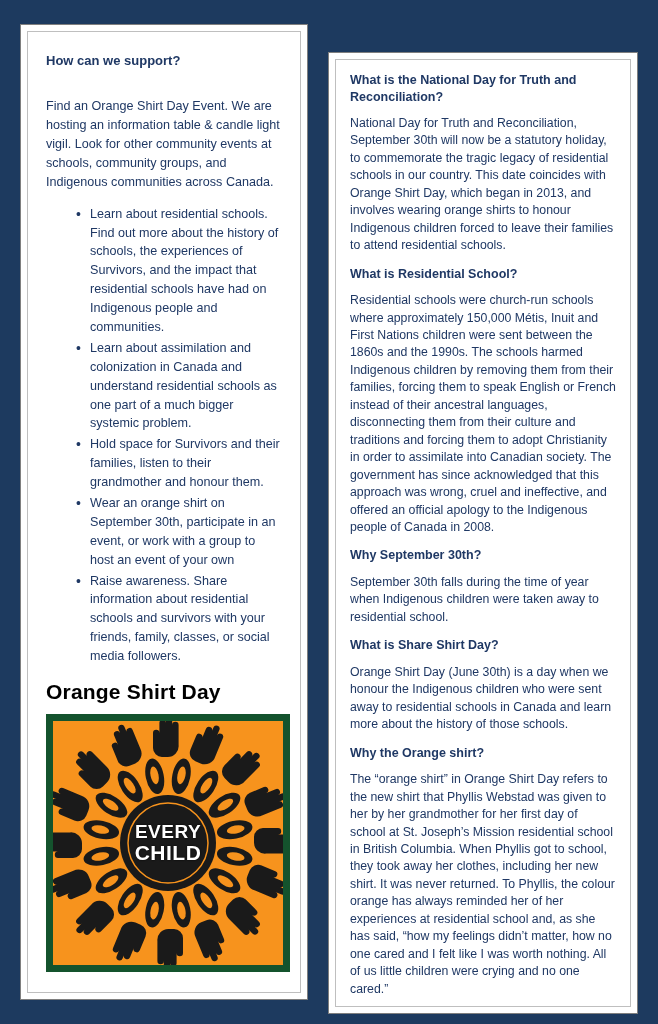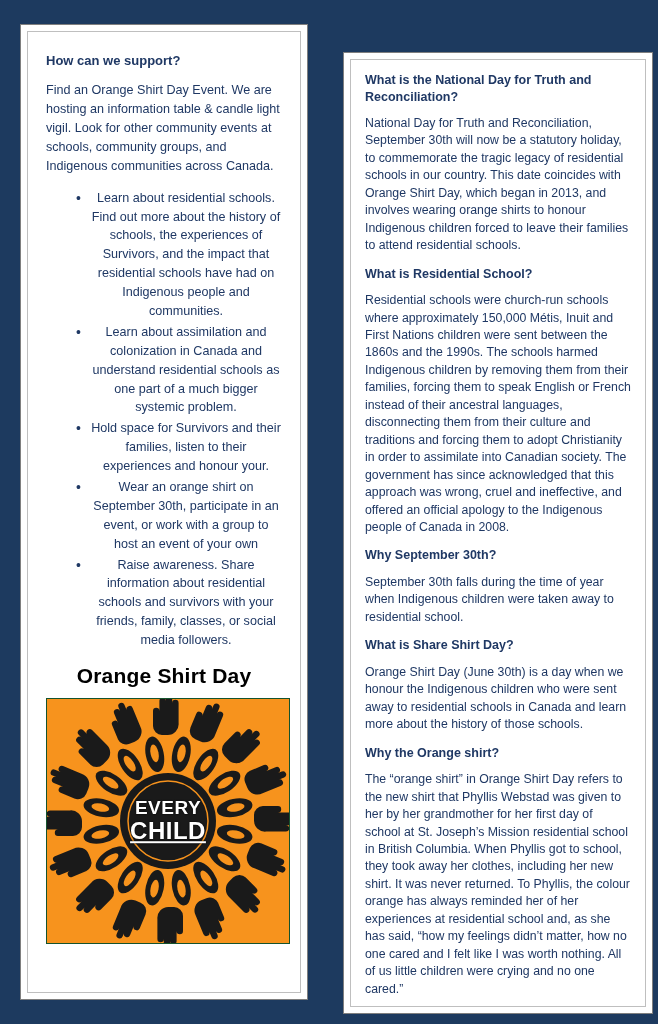--- a/index.html
+++ b/index.html
@@ -34,21 +34,21 @@
     box-sizing: border-box;
     overflow: hidden;
   }
   .left-panel {
     left: 20px;
     top: 24px;
     width: 288px;
     height: 976px;
   }
   .right-panel {
-    left: 343px;
+    left: 328px;
     top: 52px;
     width: 310px;
     height: 962px;
   }
 
   .content {
     position: absolute;
     inset: 0;
     padding: 12px 14px;
     box-sizing: border-box;
@@ -63,60 +63,58 @@
     margin: 0 0 10px 0;
     line-height: 1.32;
   }
   p.body {
     font-size: 12.3px;
     color: #1f3864;
     margin: 8px 0 11px 0;
     line-height: 1.42;
   }
   .left .content { padding: 20px 18px; }
-  .left h2.q { font-size: 13px; margin-bottom: 12px; }
+  .left h2.q { font-size: 13px; margin-bottom: 28px; }
   .left p.body { font-size: 12.6px; line-height: 1.5; margin-bottom: 13px; }
 
   ul.bullets {
     margin: 2px 0 10px 0;
     padding-left: 30px;
     list-style: none;
-    text-align: center;
   }
   ul.bullets li {
     font-size: 12.6px;
     color: #1f3864;
     line-height: 1.5;
     margin-bottom: 2px;
     position: relative;
     padding-left: 14px;
   }
   ul.bullets li::before {
     content: "\2022";
     position: absolute;
     left: 0;
     top: -1px;
     font-size: 14px;
     color: #1f3864;
   }
 
   .osd-title {
-    text-align: center;
     font-size: 21px;
     font-weight: bold;
     color: #000000;
     margin: 14px 0 10px 0;
     letter-spacing: 0.2px;
   }
 
   
   .poster-wrap {
     width: 244px;
     margin: 0 auto;
-    border: 1px solid #14532d;
+    border: 7px solid #14532d;
     background: #f7931d;
     box-sizing: border-box;
   }
   .poster {
     position: relative;
     width: 100%;
     height: 244px;
     background: #f7931d;
     overflow: hidden;
   }
@@ -135,39 +133,39 @@
     color: #ffffff;
     font-family: "Liberation Sans", sans-serif;
     font-weight: bold;
     line-height: 1.06;
     letter-spacing: 0.5px;
     text-shadow: 0 0 2px #000;
     z-index: 5;
     width: 150px;
   }
   .center-text div { font-size: 19px; }
-  .center-text .l2 { font-size: 24px; text-decoration: underline; }
+  .center-text .l2 { font-size: 21px; }
 </style>
 </head>
 <body>
 
 <div class="page">
 
   <div class="panel left-panel left">
     <div class="panel-inner">
       <div class="content">
 
         <h2 class="q">How can we support?</h2>
 
         <p class="body">Find an Orange Shirt Day Event. We are hosting an information table &amp; candle light vigil. Look for other community events at schools, community groups, and Indigenous communities across Canada.</p>
 
         <ul class="bullets">
           <li>Learn about residential schools. Find out more about the history of schools, the experiences of Survivors, and the impact that residential schools have had on Indigenous people and communities.</li>
           <li>Learn about assimilation and colonization in Canada and understand residential schools as one part of a much bigger systemic problem.</li>
-          <li>Hold space for Survivors and their families, listen to their experiences and honour your.</li>
+          <li>Hold space for Survivors and their families, listen to their grandmother and honour them.</li>
           <li>Wear an orange shirt on September 30th, participate in an event, or work with a group to host an event of your own</li>
           <li>Raise awareness. Share information about residential schools and survivors with your friends, family, classes, or social media followers.</li>
         </ul>
 
         <div class="osd-title">Orange Shirt Day</div>
 
         <div class="poster-wrap">
           <div class="poster">
             <svg class="burst" width="244" height="244" viewBox="0 0 244 244">
               <g transform="translate(122,122)">

